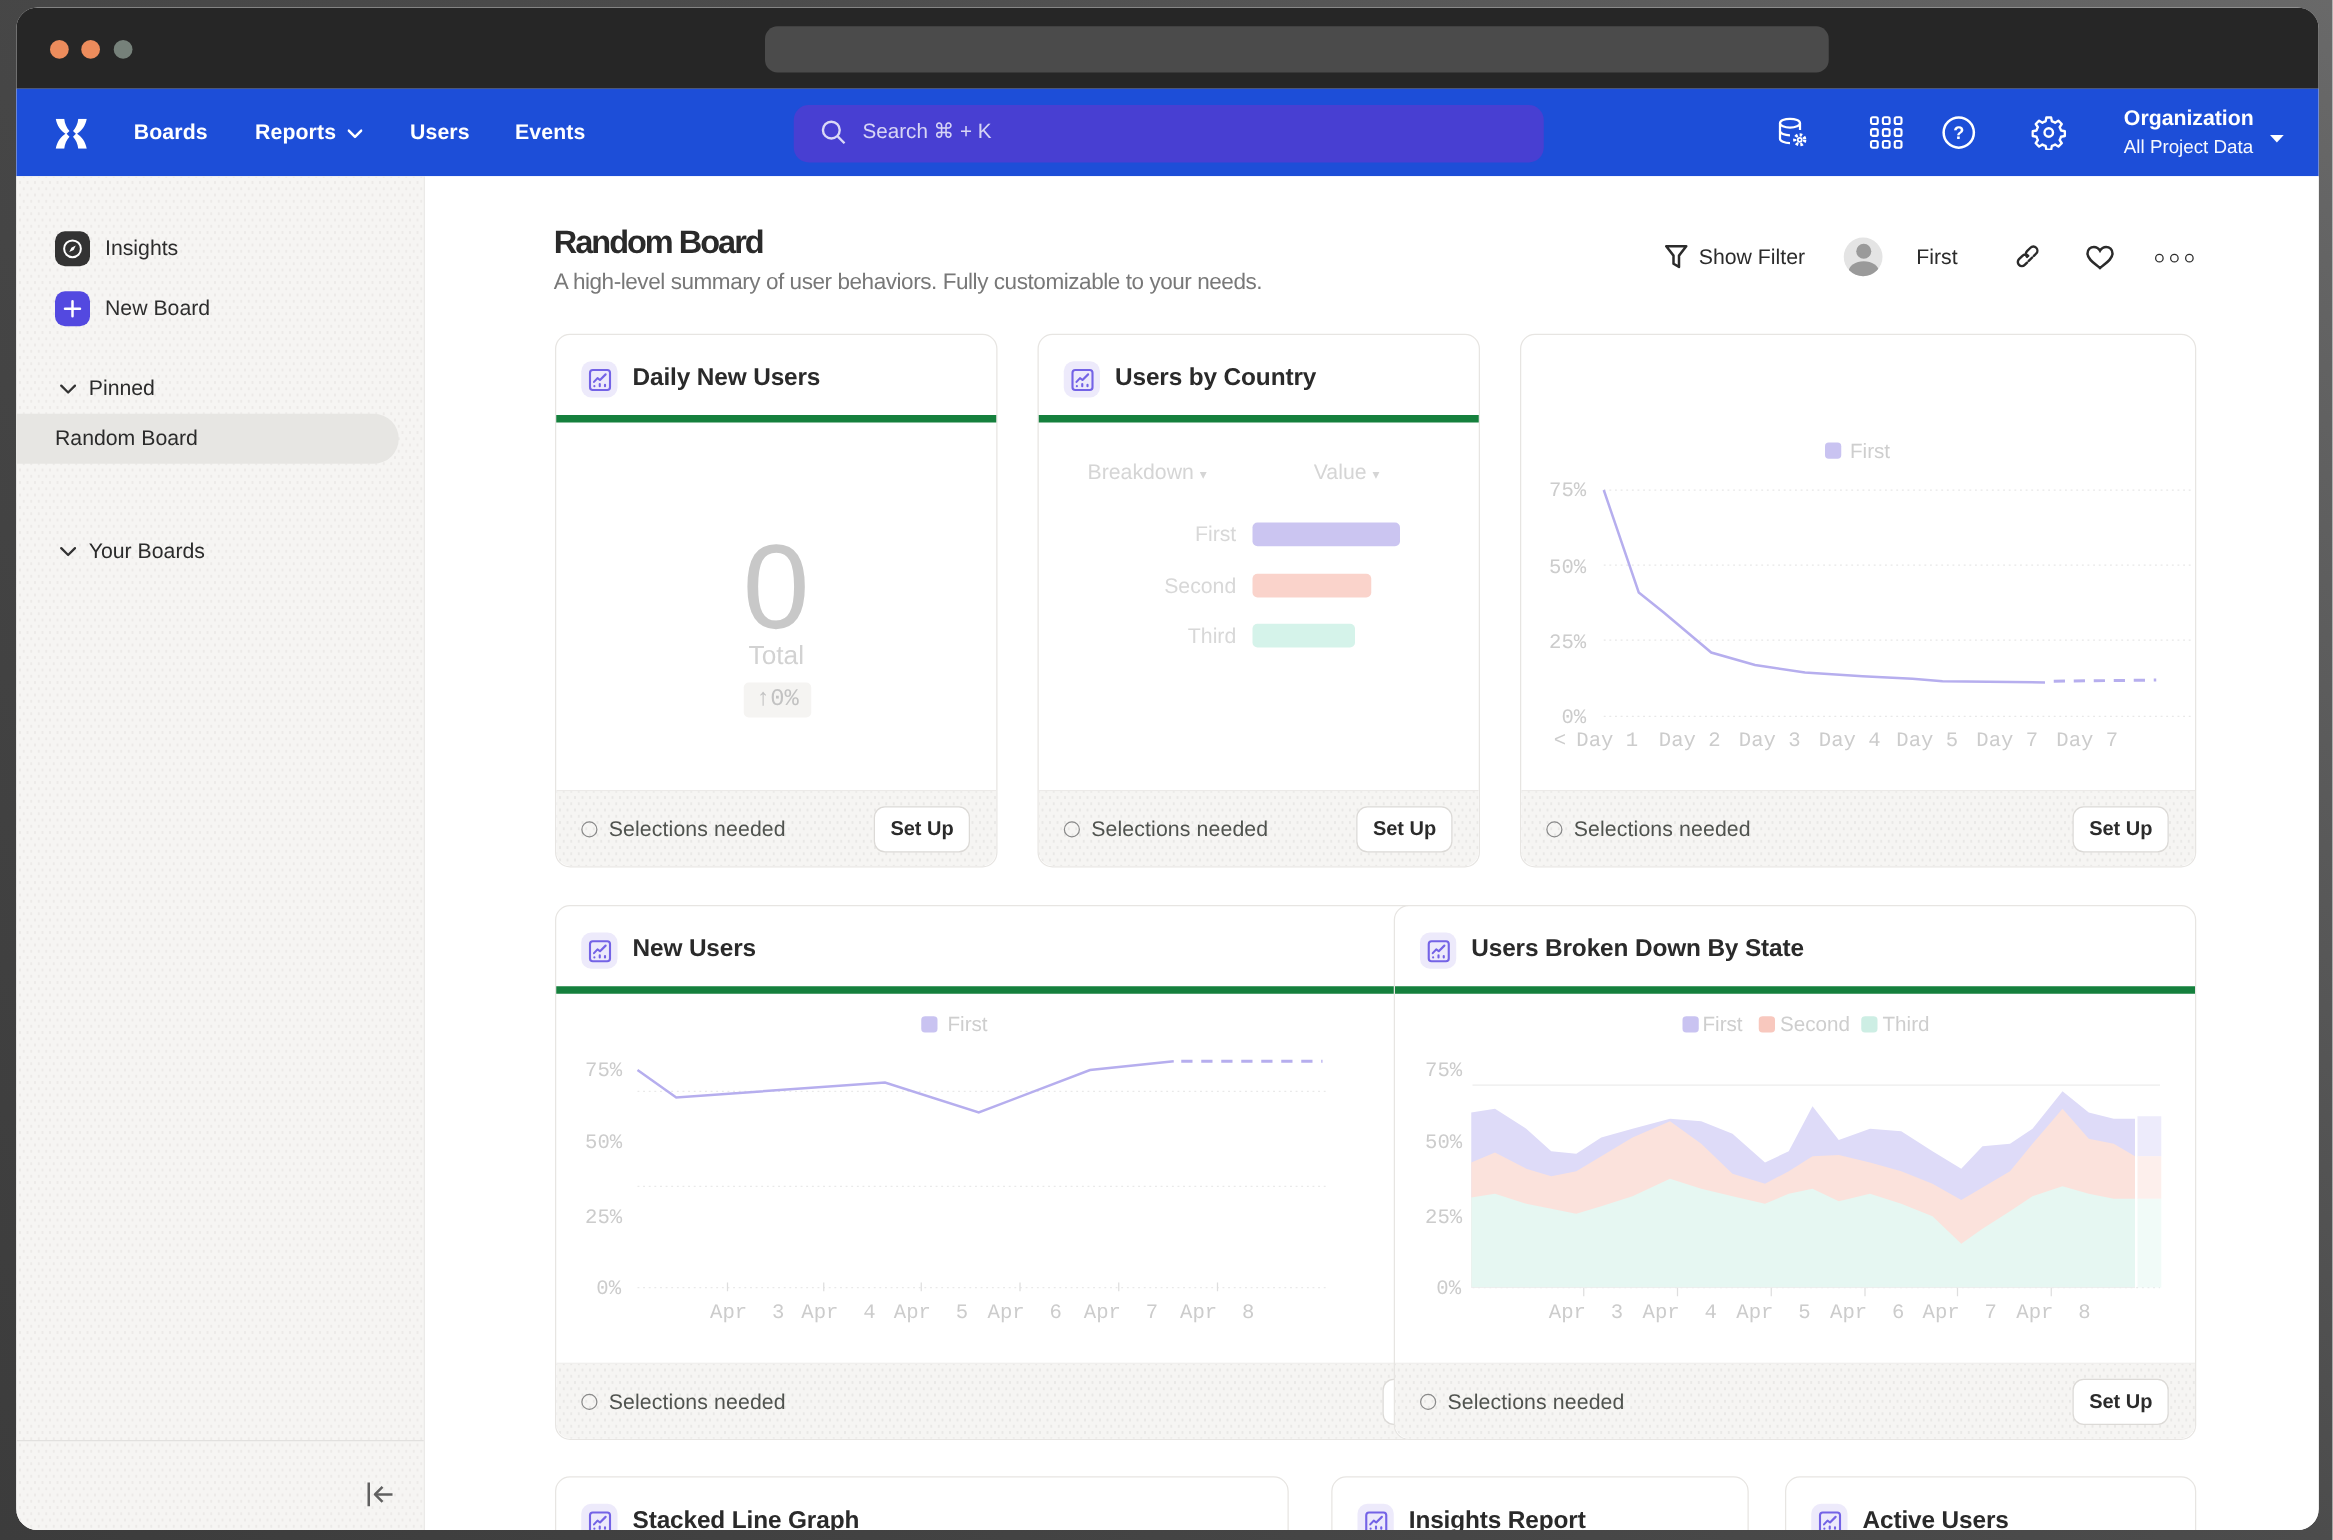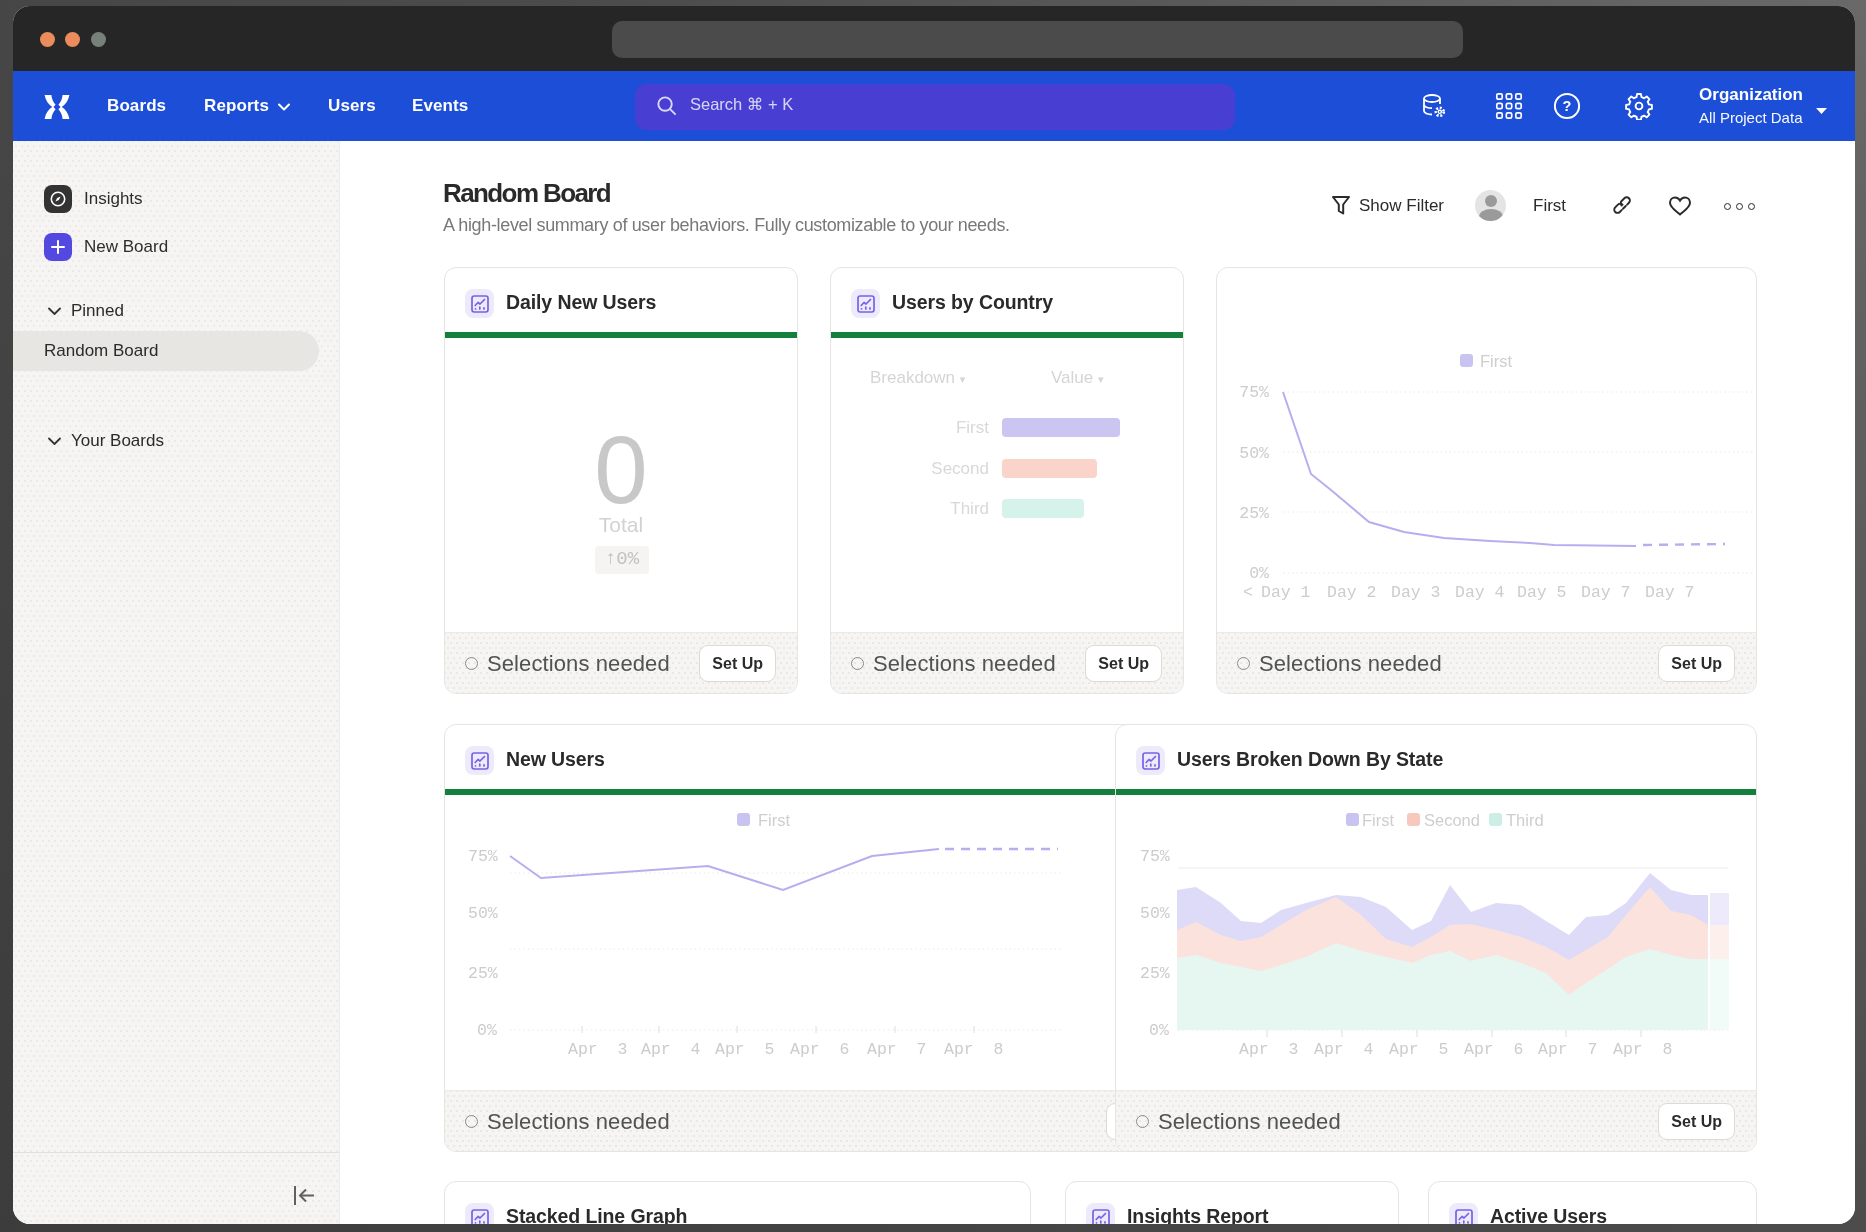--- a/index.html
+++ b/index.html
@@ -54,21 +54,21 @@
   .card { position:absolute; background:#fff; border:1px solid #e7e5e2; border-radius:12px; }
   .card-head { position:absolute; left:0; top:0; width:100%; height:70px; border-bottom:6px solid #15803d; }
   .chip { position:absolute; left:20px; top:21px; width:29px; height:29px; border-radius:8px; background:#edeafb; display:flex; align-items:center; justify-content:center; }
   .chip.teal { background:#e3f7f2; }
   .card-title { position:absolute; left:61px; top:23px; font-size:19.5px; font-weight:700; color:#2a2a2a; letter-spacing:-0.1px; }
   .card-foot {
     position:absolute; left:0; bottom:0; width:100%; height:61px;
     border-top:1px solid #eceae8; background-color:#f6f5f3; border-radius:0 0 12px 12px;
     background-image:radial-gradient(#e9e8e6 0.7px, transparent 0.9px), radial-gradient(#e9e8e6 0.7px, transparent 0.9px); background-size:6px 10px; background-position:0 0, 3px 5px;
   }
-  .sel { position:absolute; left:20px; top:0; height:61px; display:flex; align-items:center; gap:9px; font-size:22px; color:#50534f; letter-spacing:0.1px; }
+  .sel { position:absolute; left:20px; top:0; height:61px; display:flex; align-items:center; gap:9px; font-size:17px; color:#50534f; letter-spacing:0.1px; }
   .sel .ring { width:13px; height:13px; border:1.6px solid #8a8a8a; border-radius:50%; }
   .setup { position:absolute; right:21px; top:12px; height:37px; padding:0 12px; background:#fff; border:1px solid #dcdad7; border-radius:9px; font-size:16px; font-weight:700; color:#2b2b2b; line-height:35px; }
   .mono { font-family:"Liberation Mono", monospace; }
   .axis { position:absolute; font-family:"Liberation Mono", monospace; color:#cccccc; font-size:16.5px; line-height:17px; }
 </style>
 </head>
 <body>
 <div class="window">
 
   <div class="titlebar">

